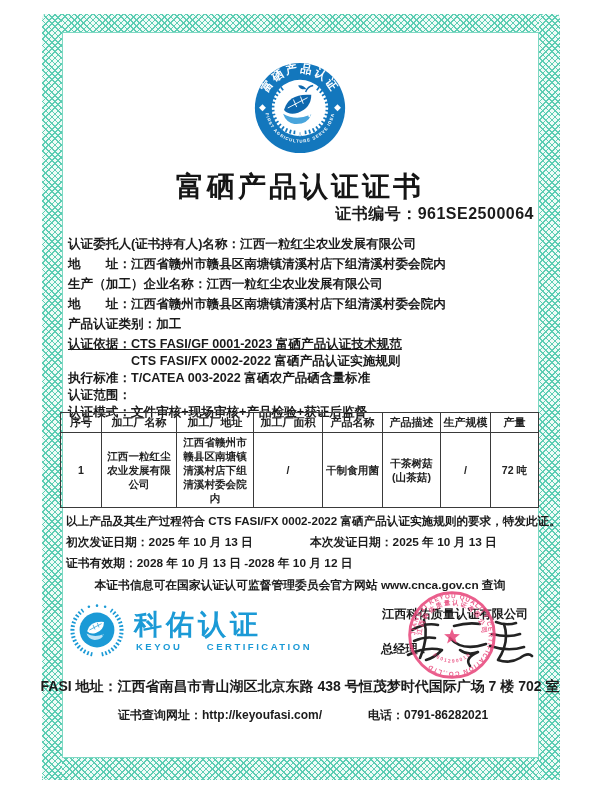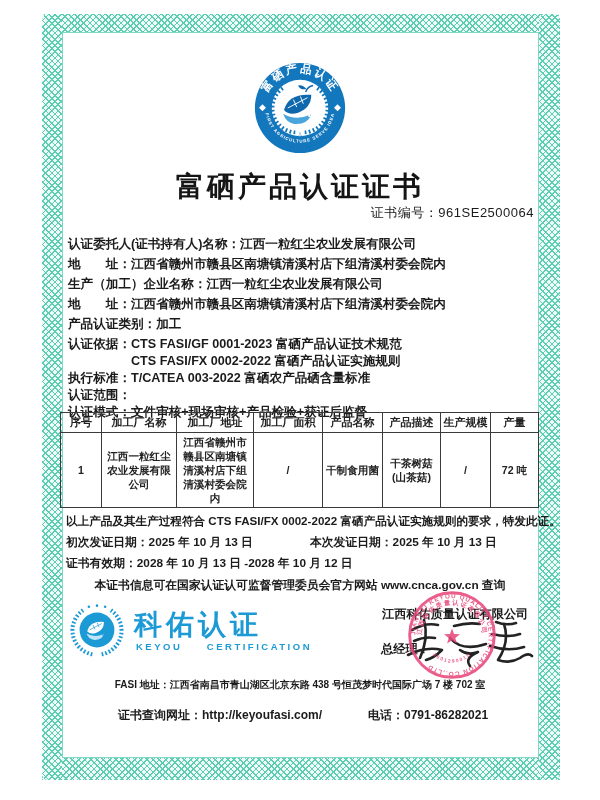--- a/index.html
+++ b/index.html
@@ -27,21 +27,21 @@
     border:1.3px solid #7ed8c3; pointer-events:none;
   }
   
   .emblem { position:absolute; left:253px; top:61px; }
   .title {
     position:absolute; left:0; right:0; top:168px; text-align:center;
     font-size:28px; font-weight:900; letter-spacing:3px; color:#151515;
   }
   .cert-no {
     position:absolute; top:204px; right:66px;
-    font-size:13px; font-weight:400; letter-spacing:.5px;
+    font-size:16px; font-weight:700; letter-spacing:.5px;
   }
   
   .fields { position:absolute; left:68px; top:234px; width:470px; }
   .frow { font-size:12.6px; font-weight:800; line-height:20px; white-space:nowrap; }
   .frow.tight { line-height:17px; }
   .frow .lbl { font-weight:800; }
   .basis2 { padding-left:63px; }
   
   table.scope {
     position:absolute; left:60px; top:412px; width:478px;
@@ -67,21 +67,21 @@
   }
   .keyou-en {
     position:absolute; left:136px; top:641px; width:176px;
     display:flex; justify-content:space-between;
     font-size:9.5px; font-weight:800; letter-spacing:2.5px; color:#1b9ad6;
   }
   .issuer-company { position:absolute; left:382px; top:606px; font-size:12.2px; font-weight:700; }
   .signer-label   { position:absolute; left:381px; top:641px; font-size:12.2px; font-weight:700; }
   .signature      { position:absolute; left:398px; top:608px; }
   .seal           { position:absolute; left:406px; top:589px; opacity:.87; }
-  .fasi-line  { position:absolute; left:0; right:0; top:678px; text-align:center; font-size:10px; font-weight:700; }
+  .fasi-line  { position:absolute; left:0; right:0; top:678px; text-align:center; font-size:14px; font-weight:700; }
   .query-line { position:absolute; left:0; right:0; top:707px; font-size:12px; font-weight:700; }
   .query-line .q { position:absolute; left:118px; top:0; }
   .query-line .p { position:absolute; left:368px; top:0; }
 </style>
 </head>
 <body>
 
 <div class="page">
 
   <div class="bstrip top"></div>
@@ -135,21 +135,21 @@
     </div>
     <div class="frow">
       <span class="lbl">生产（加工）企业名称：</span><span>江西一粒红尘农业发展有限公司</span>
     </div>
     <div class="frow">
       <span class="lbl">地　　址：</span><span>江西省赣州市赣县区南塘镇清溪村店下组清溪村委会院内</span>
     </div>
     <div class="frow">
       <span class="lbl">产品认证类别：</span><span>加工</span>
     </div>
-    <div class="frow tight" style="margin-top:2px;">
+    <div class="frow tight" style="margin-top:2px;text-decoration:underline;">
       <span class="lbl">认证依据：</span><span>CTS FASI/GF 0001-2023 富硒产品认证技术规范</span>
     </div>
     <div class="frow tight basis2">
       <span>CTS FASI/FX 0002-2022 富硒产品认证实施规则</span>
     </div>
     <div class="frow tight">
       <span class="lbl">执行标准：</span><span>T/CATEA 003-2022 富硒农产品硒含量标准</span>
     </div>
     <div class="frow tight">
       <span class="lbl">认证范围：</span>

